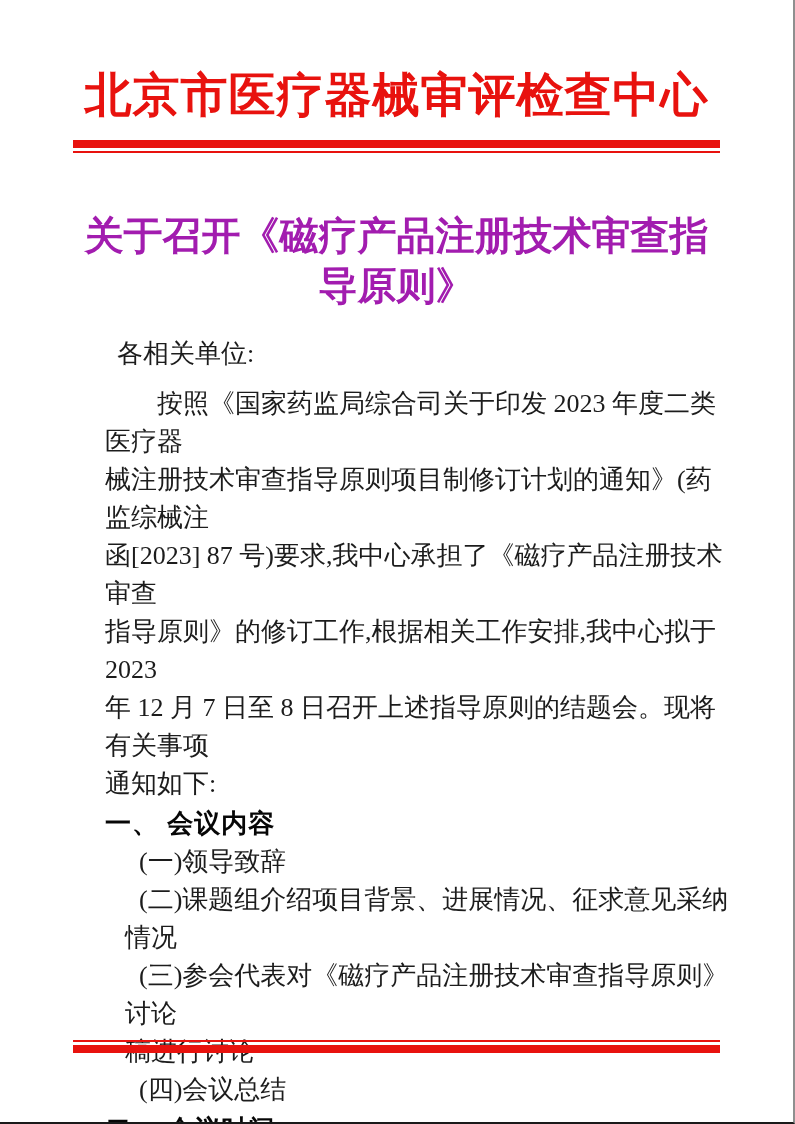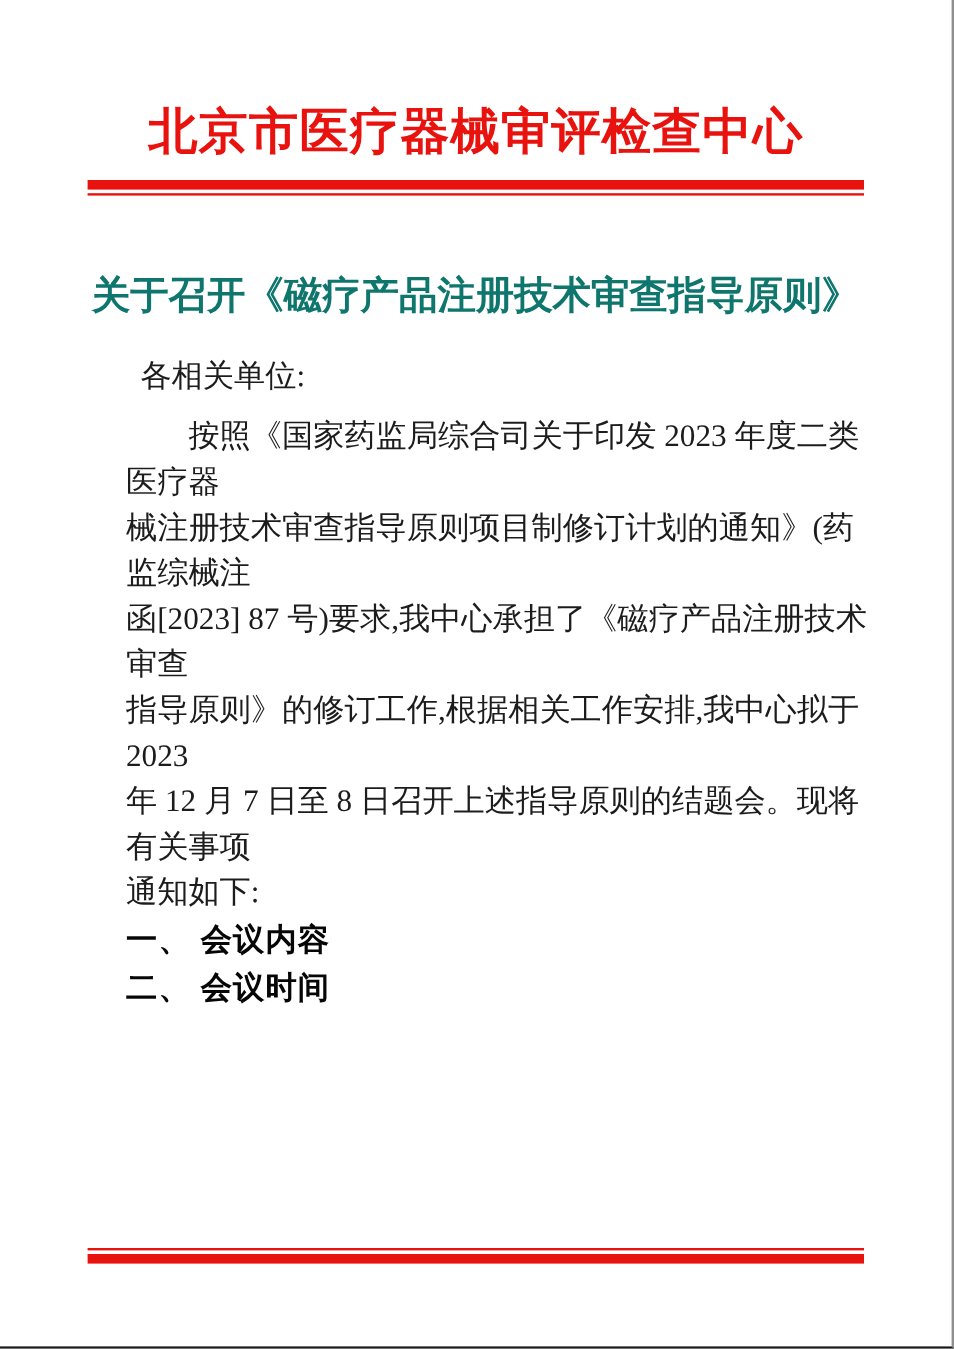--- a/index.html
+++ b/index.html
@@ -14,24 +14,24 @@
     background:#ffffff;
     border-right:2px solid #8f8f8f;
     border-bottom:2px solid #1a1a1a;
     overflow:hidden;
     font-family:"Liberation Serif","DejaVu Serif",serif;
     color:var(--ink);
   }
   
   .org-title{
     margin:0;
-    padding:84px 20px 0;
+    padding:66px 20px 0;
     text-align:center;
     color:var(--red);
-    font-size:41px;
+    font-size:47px;
     font-weight:bold;
     line-height:1.25;
     letter-spacing:1px;
     font-family:"Liberation Serif","DejaVu Serif",serif;
     white-space:nowrap;
   }
   .double-rule-top{
     margin:15px 73px 0;
     height:3px;
     border-top:8px solid var(--red);
@@ -41,24 +41,24 @@
     position:absolute;
     left:73px;right:73px;top:1040px;
     height:3px;
     border-top:2px solid var(--red);
     border-bottom:8px solid var(--red);
   }
   
   .doc-title{
     margin:58px 70px 0;
     text-align:center;
-    font-size:32px;
+    font-size:39px;
     font-weight:bold;
     line-height:50px;
-    color:#0f766e;
+    color:#a21caf;
   }
   
   .content{
     margin:24px 58px 0 105px;
     font-size:26px;
     line-height:38px;
   }
   .salutation{margin:12px;}
   .para{
     margin:0;
@@ -104,20 +104,27 @@
 
     <p class="para">按照《国家药监局综合司关于印发 2023 年度二类医疗器
 械注册技术审查指导原则项目制修订计划的通知》(药监综械注
 函[2023] 87 号)要求,我中心承担了《磁疗产品注册技术审查
 指导原则》的修订工作,根据相关工作安排,我中心拟于 2023
 年 12 月 7 日至 8 日召开上述指导原则的结题会。现将有关事项
 通知如下:</p>
 
     <div class="section-heading">一、 会议内容</div>
 
+    <ul class="meeting-list">
+      <li>(一)领导致辞</li>
+      <li>(二)课题组介绍项目背景、进展情况、征求意见采纳情况</li>
+      <li>(三)参会代表对《磁疗产品注册技术审查指导原则》讨论
+稿进行讨论</li>
+      <li>(四)会议总结</li>
+    </ul>
 
     <div class="section-heading">二、 会议时间</div>
 
   </div>
 
   <div class="double-rule-bottom"></div>
 
 </div>
 
 </body></html>

